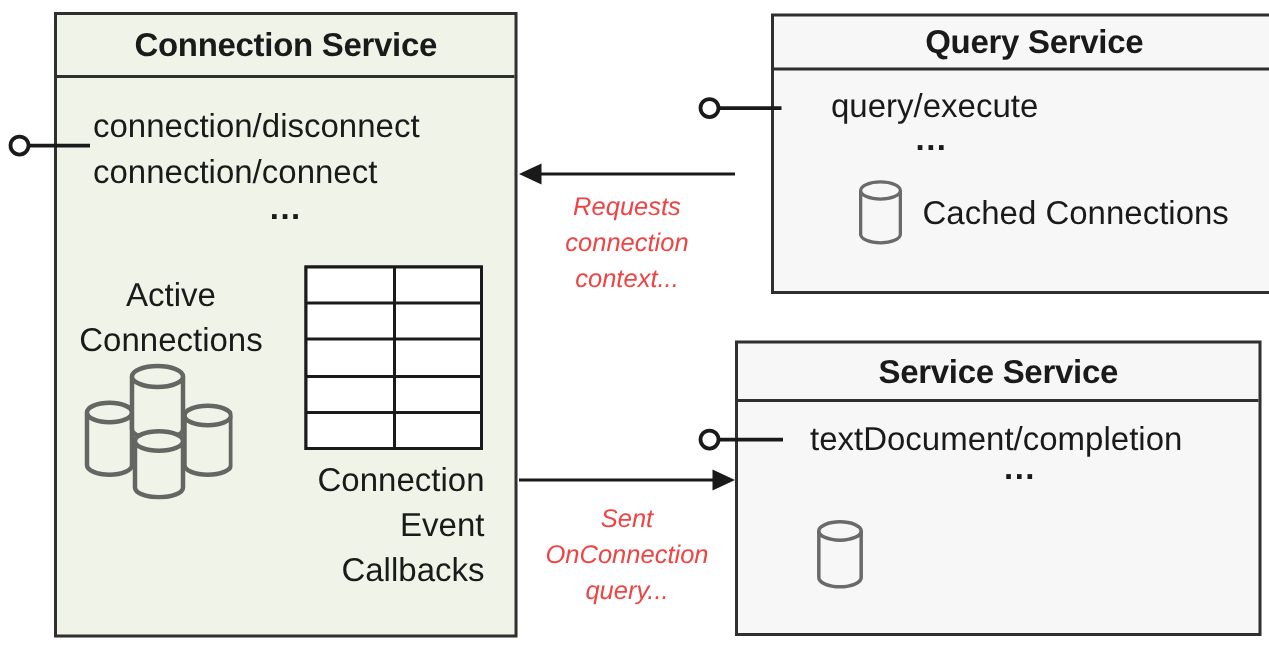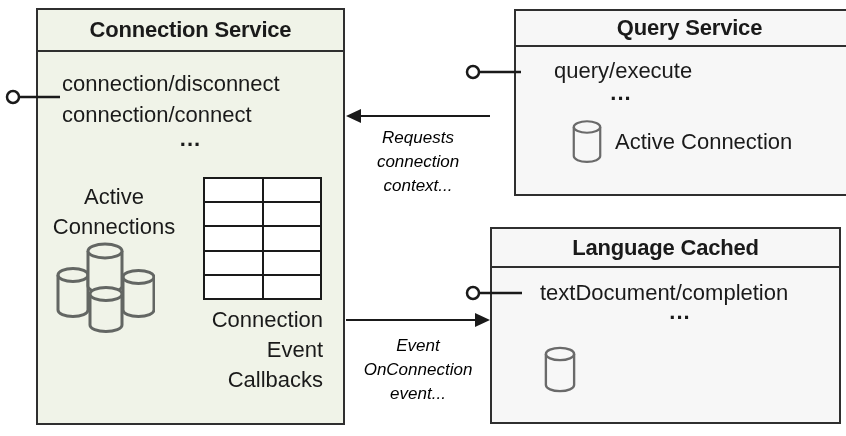--- a/index.html
+++ b/index.html
@@ -49,21 +49,21 @@
 
   .overlay{position:absolute;left:0;top:0;width:846px;height:436px;pointer-events:none;}
   .overlay .stroke{stroke:#1a1a1a;fill:none;}
   .overlay circle{fill:#ffffff;stroke:#1a1a1a;stroke-width:2.5;}
   .overlay .head{fill:#1a1a1a;stroke:none;}
   .cyl{stroke:#636663;stroke-width:3;fill:var(--connection_fill,#f0f3e8);stroke-linejoin:round;}
   .cyl-sm{stroke:#6a6a6a;stroke-width:2.5;fill:var(--service_fill,#f7f7f7);stroke-linejoin:round;}
 
   .arrow-label{
     position:absolute;width:136px;text-align:center;
-    font-style:italic;font-size:17px;line-height:24px;color:#000000;
+    font-style:italic;font-size:17px;line-height:24px;color:#ef4444;
   }
   .requests-label{left:350px;top:126px;}
   .sent-label{left:350px;top:334px;}
 </style>
 </head>
 <body>
 
 <div class="canvas">
 
   <div class="box connection-box">
@@ -116,26 +116,26 @@
 
   <div class="box query-box">
     <div class="box-header">Query Service</div>
     <div class="abs endpoint qs-endpoint">query/execute</div>
     <div class="abs more qs-more">...</div>
     <div class="abs qs-row">
       <svg width="30" height="46" viewBox="0 0 34 48">
         <path class="cyl-sm" d="M2,7 L2,40 A15,6.5 0 0 0 32,40 L32,7"></path>
         <ellipse class="cyl-sm" cx="17" cy="7" rx="15" ry="6.5"></ellipse>
       </svg>
-      <span class="qs-label">Active Connection</span>
+      <span class="qs-label">Cached Connections</span>
     </div>
   </div>
 
   <div class="box language-box">
-    <div class="box-header">Language Cached</div>
+    <div class="box-header">Service Service</div>
     <div class="abs endpoint ls-endpoint">textDocument/completion</div>
     <div class="abs more ls-more">...</div>
     <div class="abs ls-row">
       <svg width="32" height="48" viewBox="0 0 34 48">
         <path class="cyl-sm" d="M2,7 L2,40 A15,6.5 0 0 0 32,40 L32,7"></path>
         <ellipse class="cyl-sm" cx="17" cy="7" rx="15" ry="6.5"></ellipse>
       </svg>
     </div>
   </div>
 
@@ -156,15 +156,15 @@
       <line class="stroke" x1="490" y1="116" x2="358" y2="116" stroke-width="2"></line>
       <polygon class="head" points="346,116 361,109 361,123"></polygon>
     </g>
     <g>
       <line class="stroke" x1="346" y1="320" x2="478" y2="320" stroke-width="2"></line>
       <polygon class="head" points="490,320 475,313 475,327"></polygon>
     </g>
   </svg>
 
   <div class="arrow-label requests-label">Requests connection context...</div>
-  <div class="arrow-label sent-label">Event OnConnection event...</div>
+  <div class="arrow-label sent-label">Sent OnConnection query...</div>
 
 </div>
 
 </body></html>

